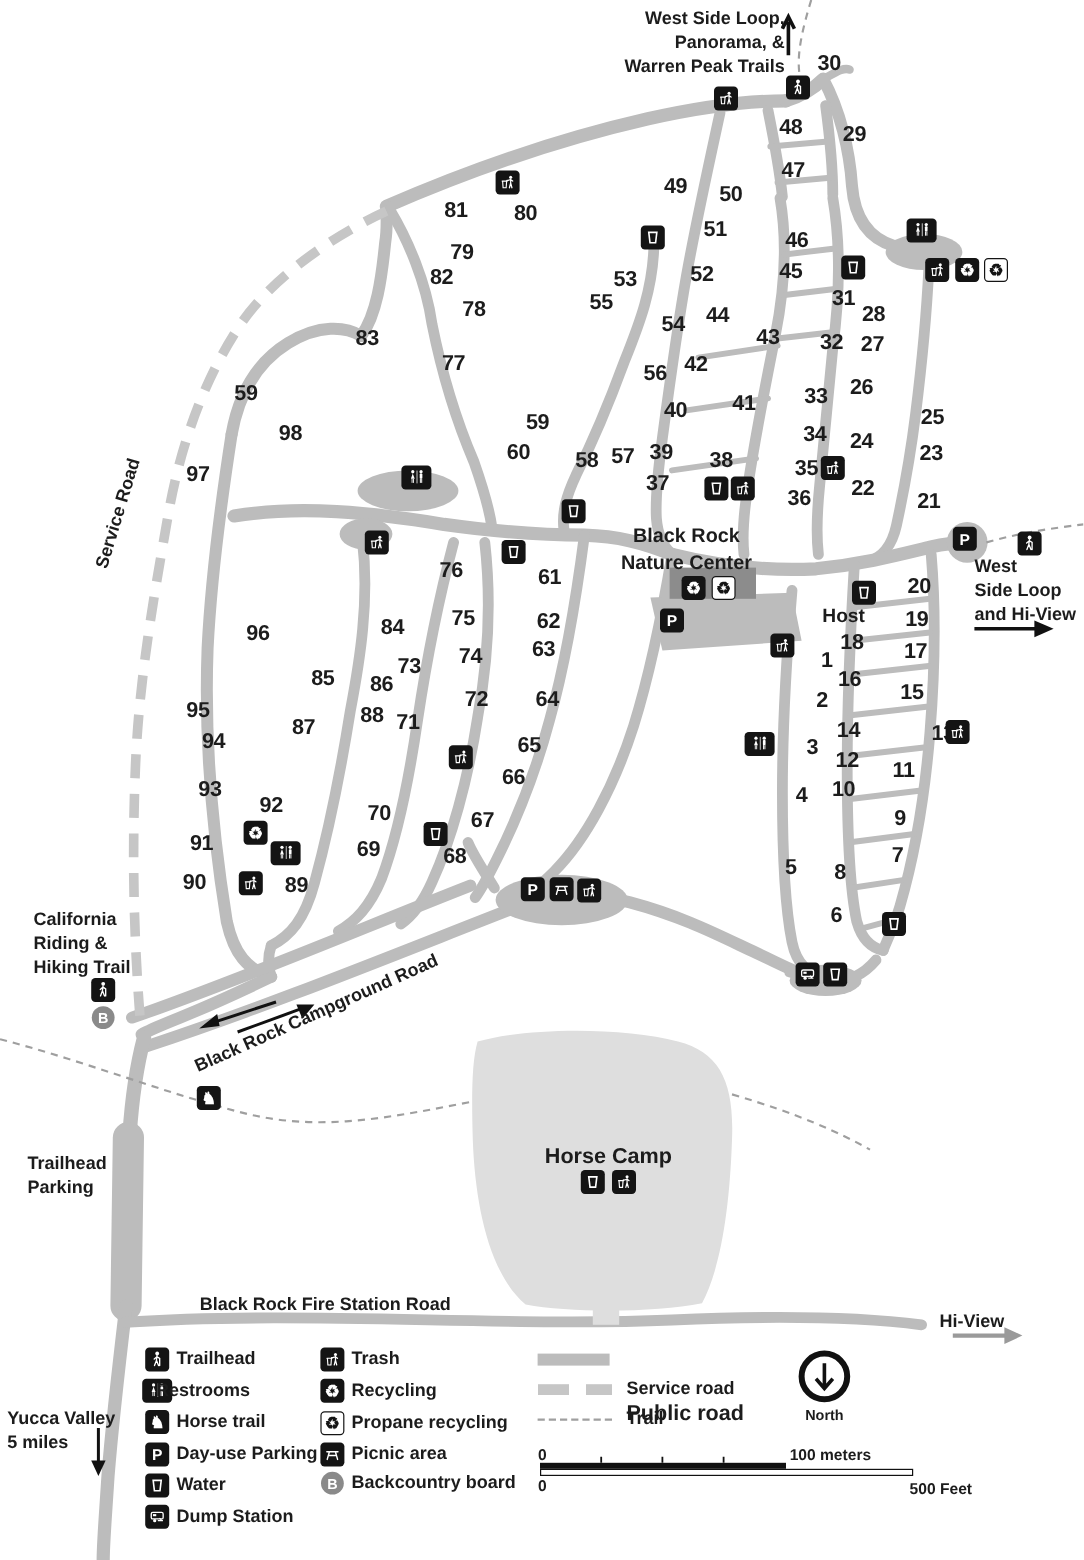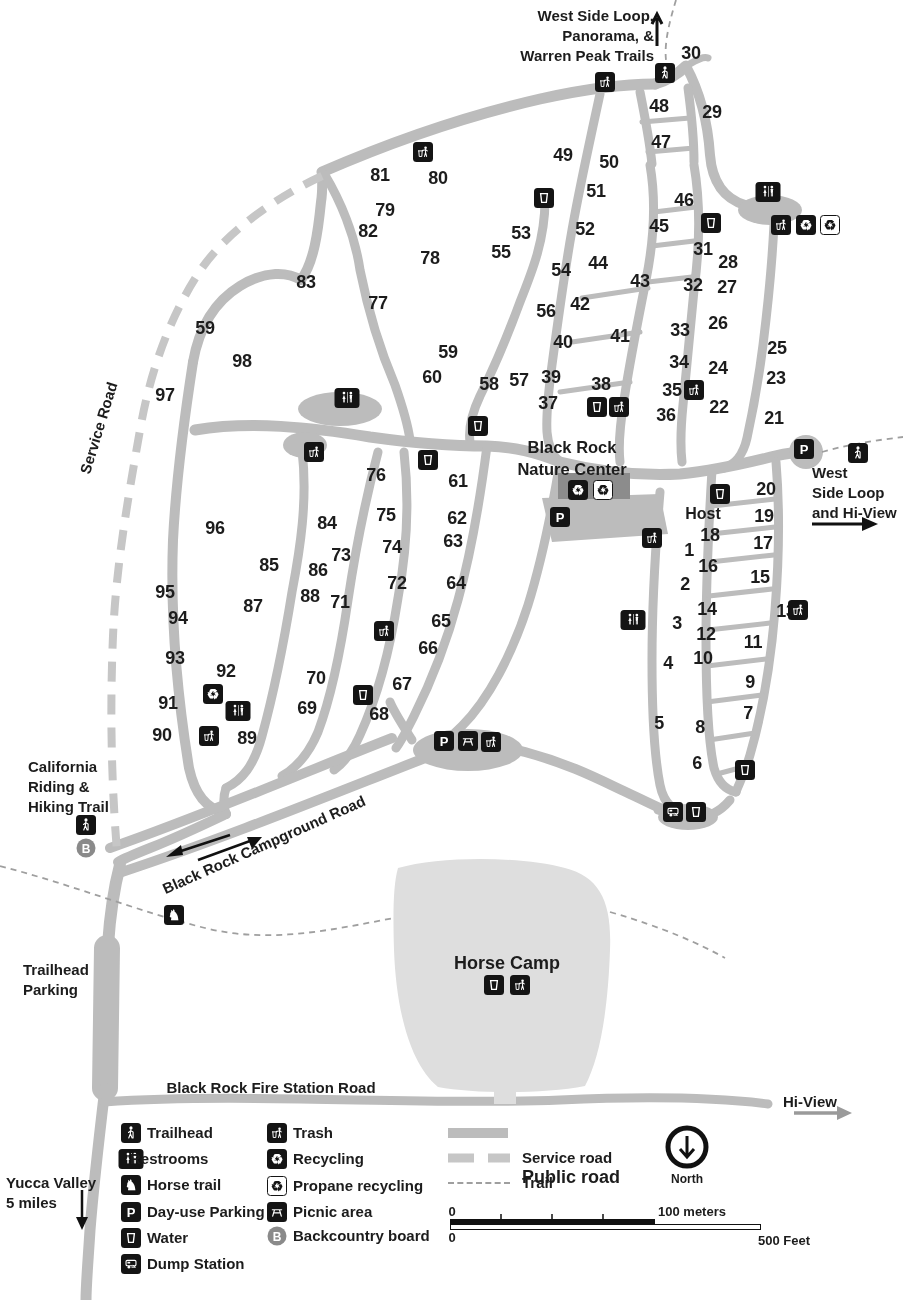--- a/index.html
+++ b/index.html
@@ -169,21 +169,21 @@
       <div class="site" style="left: 666px; top: 415px;">36</div>
       <div class="site" style="left: 548px; top: 403px;">37</div>
       <div class="site" style="left: 601px; top: 384px;">38</div>
       <div class="site" style="left: 551px; top: 377px;">39</div>
       <div class="site" style="left: 563px; top: 342px;">40</div>
       <div class="site" style="left: 620px; top: 336px;">41</div>
       <div class="site" style="left: 580px; top: 304px;">42</div>
       <div class="site" style="left: 640px; top: 281px;">43</div>
       <div class="site" style="left: 598px; top: 263px;">44</div>
       <div class="site" style="left: 659px; top: 226px;">45</div>
-      <div class="site" style="left: 684px; top: 200px;">46</div>
+      <div class="site" style="left: 664px; top: 200px;">46</div>
       <div class="site" style="left: 661px; top: 142px;">47</div>
       <div class="site" style="left: 659px; top: 106px;">48</div>
       <div class="site" style="left: 563px; top: 127px; margin-top: 28px;">49</div>
       <div class="site" style="left: 609px; top: 162px; text-align: center;">50</div>
       <div class="site" style="left: 596px; top: 191px;">51</div>
       <div class="site" style="left: 585px; top: 229px;">52</div>
       <div class="site" style="left: 521px; top: 233px;">53</div>
       <div class="site" style="left: 561px; top: 270px;">54</div>
       <div class="site" style="left: 501px; top: 252px;">55</div>
       <div class="site" style="left: 546px; top: 311px;">56</div>
@@ -201,21 +201,21 @@
       <div class="site" style="left: 379px; top: 714px;">68</div>
       <div class="site" style="left: 307px; top: 708px;">69</div>
       <div class="site" style="left: 316px; top: 678px;">70</div>
       <div class="site" style="left: 340px; top: 602px;">71</div>
       <div class="site" style="left: 397px; top: 583px;">72</div>
       <div class="site" style="left: 341px; top: 555px;">73</div>
       <div class="site" style="left: 392px; top: 547px;">74</div>
       <div class="site" style="left: 386px; top: 515px;">75</div>
       <div class="site" style="left: 376px; top: 475px;">76</div>
       <div class="site" style="left: 378px; top: 303px;">77</div>
-      <div class="site" style="left: 395px; top: 258px; margin-left: 35px;">78</div>
+      <div class="site" style="left: 395px; top: 258px;">78</div>
       <div class="site" style="left: 385px; top: 210px;">79</div>
       <div class="site" style="left: 438px; top: 178px;">80</div>
       <div class="site" style="left: 380px; top: 175px;">81</div>
       <div class="site" style="left: 368px; top: 231px;">82</div>
       <div class="site" style="left: 306px; top: 282px;">83</div>
       <div class="site" style="left: 327px; top: 523px;">84</div>
       <div class="site" style="left: 269px; top: 565px;">85</div>
       <div class="site" style="left: 318px; top: 570px;">86</div>
       <div class="site" style="left: 253px; top: 606px;">87</div>
       <div class="site" style="left: 310px; top: 596px;">88</div>

